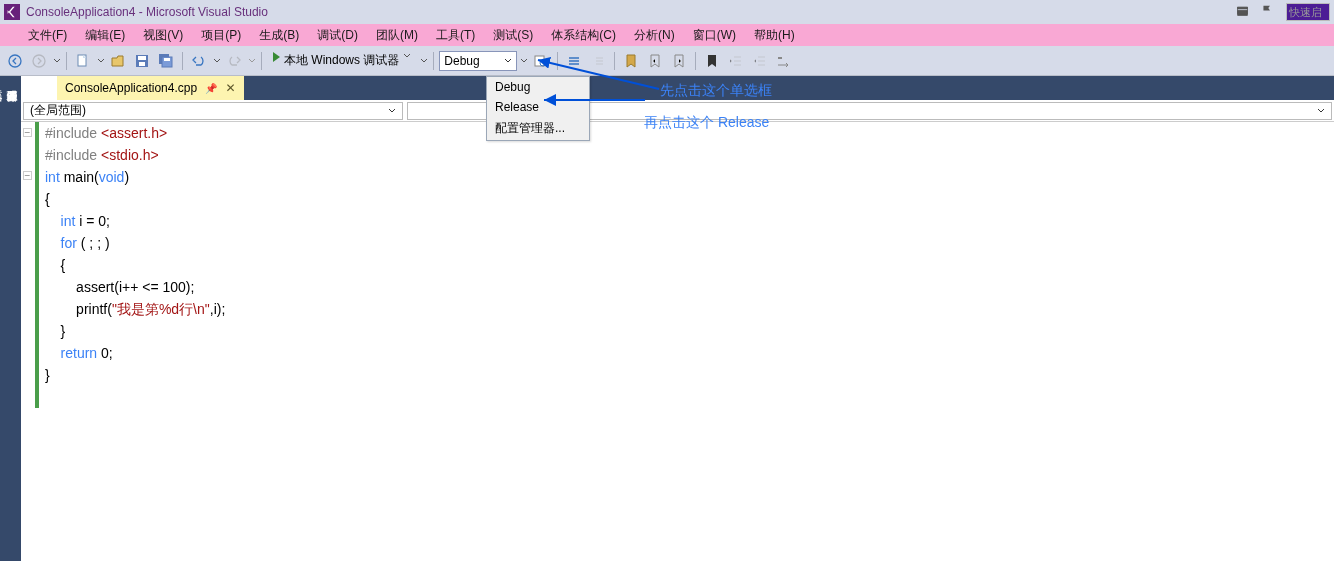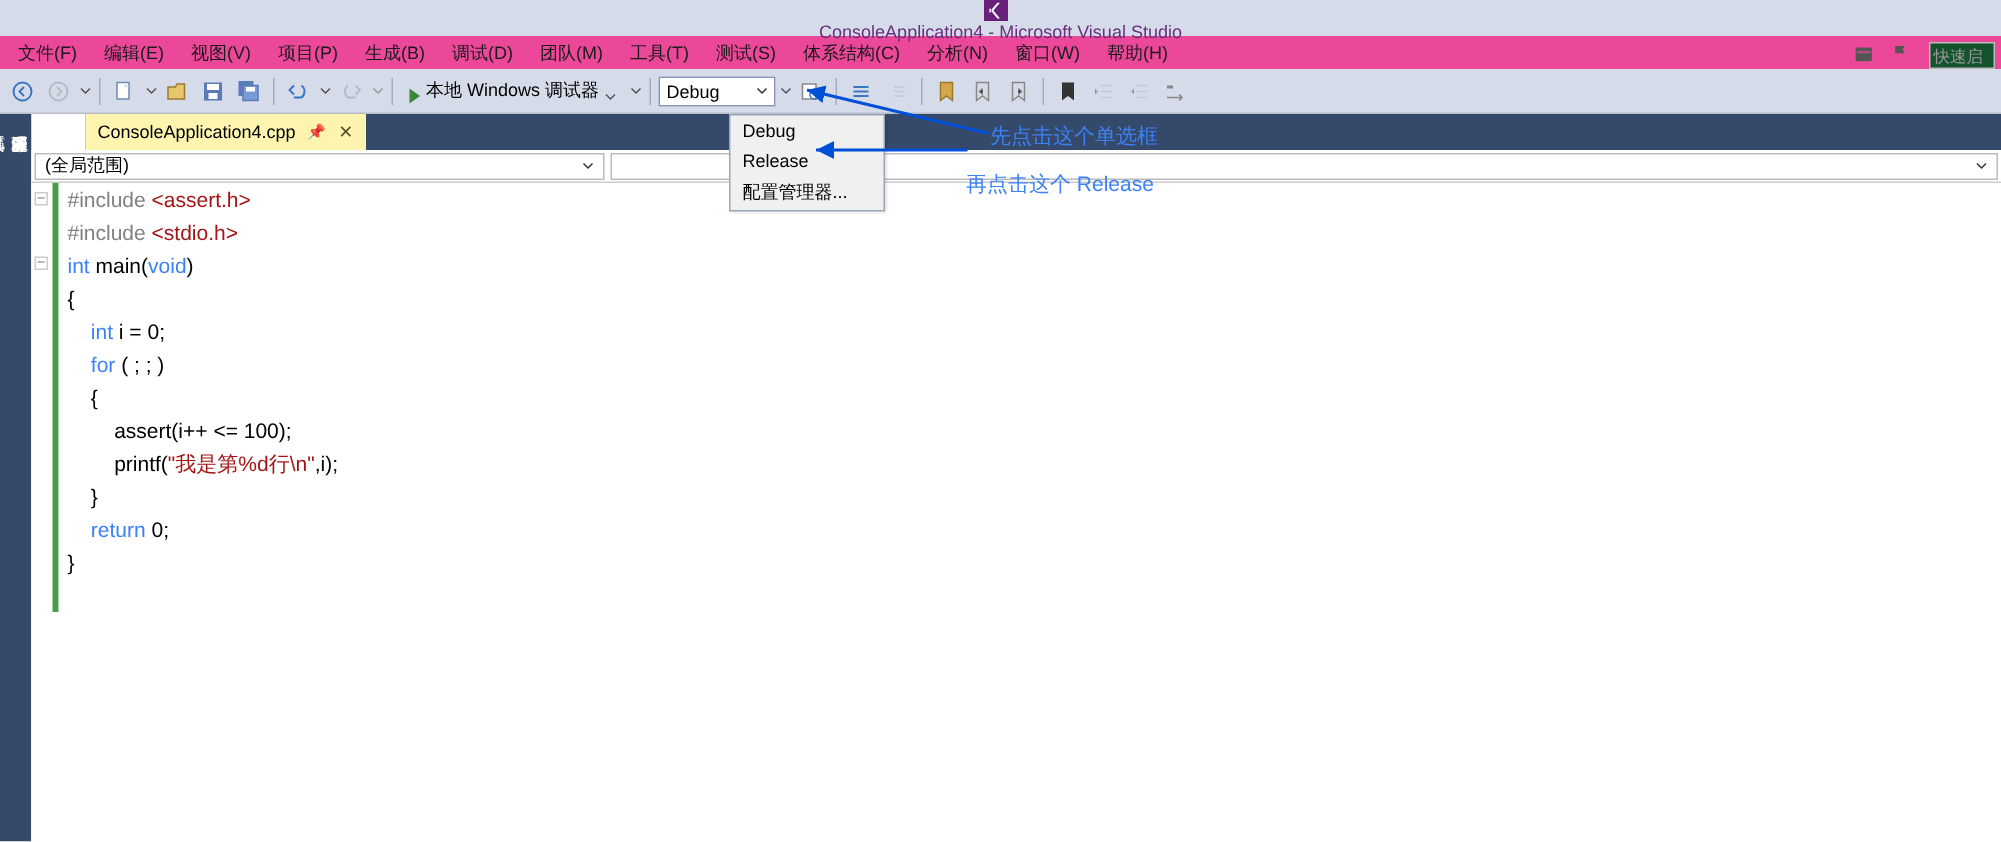--- a/index.html
+++ b/index.html
@@ -1,35 +1,35 @@
 <!DOCTYPE html>
 <html><head>
 <meta charset="utf-8">
 <style>
 * { margin: 0; padding: 0; box-sizing: border-box; font-family: "Microsoft YaHei", "Segoe UI", sans-serif; }
 body { background: #fff; font-size: 12px; overflow: hidden; width: 1334px; height: 561px; position: relative; }
 
-.title-bar { height: 24px; background: #d6dbe9; display: flex; align-items: center; padding: 0 4px; flex-direction: column; }
+.title-bar { height: 24px; background: #d6dbe9; display: flex; align-items: center; padding: 0 4px; }
 .title-bar .vs-icon { width: 16px; height: 16px; background: #68217a; margin-right: 6px; display: flex; align-items: center; justify-content: center; }
 .title-bar .vs-icon svg { width: 14px; height: 14px; }
 .title-bar .title { color: #68307c; font-size: 12px; }
 .title-bar .right { margin-left: auto; display: flex; gap: 12px; align-items: center; }
 .title-bar .right span svg { width: 13px; height: 13px; }
-.quick-launch { width: 44px; height: 18px; background: #14532d; border: 1px solid #bbb; font-size: 11px; color: #999; padding-left: 2px; display: flex; align-items: center; }
-
-.menu-bar { height: 22px; background: #ec4899; display: flex; align-items: center; padding: 0 4px; gap: 2px; }
+.quick-launch { width: 44px; height: 18px; background: #4c1d95; border: 1px solid #bbb; font-size: 11px; color: #999; padding-left: 2px; display: flex; align-items: center; }
+
+.menu-bar { height: 22px; background: #f9a8d4; display: flex; align-items: center; padding: 0 20px; gap: 2px; }
 .menu-bar .menu-item { padding: 2px 8px; color: #1a1a1a; font-size: 12px; cursor: default; }
 
 .toolbar { height: 30px; background: #d6dbe9; border-bottom: 1px solid #b8bdc9; display: flex; align-items: center; padding: 0 4px; gap: 2px; position: relative; }
 .tb-btn { width: 22px; height: 22px; display: flex; align-items: center; justify-content: center; cursor: default; }
 .tb-btn svg { width: 16px; height: 16px; }
 .tb-sep { width: 1px; height: 18px; background: #a6acbc; margin: 0 3px; }
 .tb-dd { width: 9px; display: flex; align-items: center; justify-content: center; }
 .tb-dd svg { width: 8px; height: 8px; }
-.run-btn { display: flex; align-items: flex-end; padding: 2px 6px; gap: 4px; cursor: default; }
+.run-btn { display: flex; align-items: flex-start; padding: 2px 6px; gap: 4px; cursor: default; }
 .run-btn .tri { width: 0; height: 0; border-left: 7px solid #388a34; border-top: 5px solid transparent; border-bottom: 5px solid transparent; }
 .config-select { width: 78px; height: 20px; background: #fff; border: 1px solid #8895b9; display: flex; align-items: center; padding: 0 4px; font-size: 12px; position: relative; cursor: default; }
 .config-select .dd-arr { margin-left: auto; }
 
 .dropdown-menu { position: absolute; top: 76px; left: 486px; width: 104px; background: #f0f0f0; border: 1px solid #9ba7b7; box-shadow: 1px 1px 2px rgba(0,0,0,0.15); z-index: 100; }
 .dropdown-menu .dd-item { padding: 3px 8px; font-size: 12px; cursor: default; }
 
 .main-area { position: absolute; top: 76px; left: 0; right: 0; bottom: 0; display: flex; }
 .side-tab { width: 21px; background: #35496a; writing-mode: vertical-rl; color: #fff; font-size: 11px; padding: 4px 2px; text-align: left; }
 .side-tab .st-item { padding: 2px 0; margin-bottom: 6px; }

